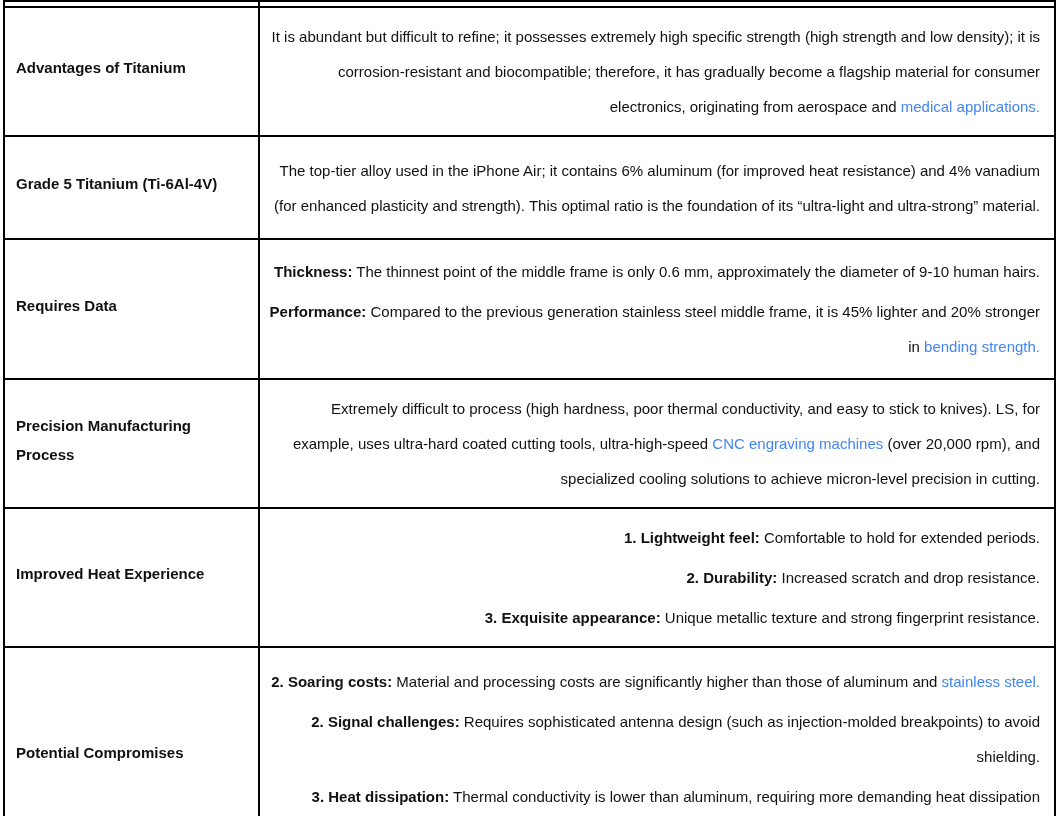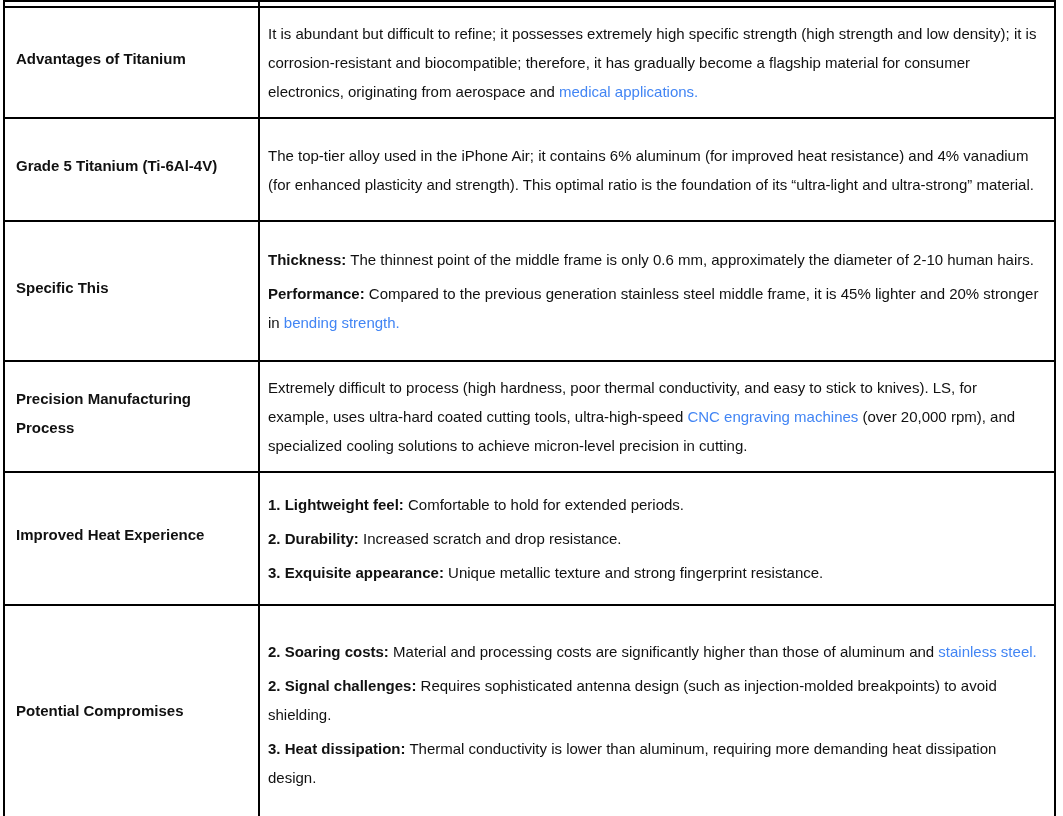--- a/index.html
+++ b/index.html
@@ -29,21 +29,22 @@
     font-size: 15px;
   }
   td.label-cell {
     width: 253px;
     padding: 4px 10px 12px 11px;
     font-weight: bold;
     line-height: 29px;
   }
   td.content-cell {
     padding: 6px 14px 6px 8px;
-    line-height: 29px;
+    line-height: 35px;
+    text-align: right;
   }
   td.content-cell p.para {
     margin: 5px 0;
   }
   tr.spacer-row td {
     height: 4px;
     padding: 0;
   }
   a.inline-link {
     color: var(--link-color, #4285F4);
@@ -68,23 +69,23 @@
             <p class="para"><span class="seg-plain">It is abundant but difficult to refine; it possesses extremely high specific strength (high strength and low density); it is corrosion-resistant and biocompatible; therefore, it has gradually become a flagship material for consumer electronics, originating from aerospace and </span><a class="inline-link" href="#">medical applications.</a></p>
           </td>
         </tr>
         <tr style="height: 103px;">
           <td class="label-cell">Grade 5 Titanium (Ti-6Al-4V)</td>
           <td class="content-cell">
             <p class="para"><span class="seg-plain">The top-tier alloy used in the iPhone Air; it contains 6% aluminum (for improved heat resistance) and 4% vanadium (for enhanced plasticity and strength). This optimal ratio is the foundation of its “ultra-light and ultra-strong” material.</span></p>
           </td>
         </tr>
         <tr style="height: 140px;">
-          <td class="label-cell">Specific This</td>
+          <td class="label-cell">Requires Data</td>
           <td class="content-cell">
-            <p class="para"><span class="seg-bold">Thickness:</span><span class="seg-plain"> The thinnest point of the middle frame is only 0.6 mm, approximately the diameter of 2-10 human hairs.</span></p>
+            <p class="para"><span class="seg-bold">Thickness:</span><span class="seg-plain"> The thinnest point of the middle frame is only 0.6 mm, approximately the diameter of 9-10 human hairs.</span></p>
             <p class="para"><span class="seg-bold">Performance:</span><span class="seg-plain"> Compared to the previous generation stainless steel middle frame, it is 45% lighter and 20% stronger in </span><a class="inline-link" href="#">bending strength.</a></p>
           </td>
         </tr>
         <tr style="height: 104px;">
           <td class="label-cell">Precision Manufacturing Process</td>
           <td class="content-cell">
             <p class="para"><span class="seg-plain">Extremely difficult to process (high hardness, poor thermal conductivity, and easy to stick to knives). LS, for example, uses ultra-hard coated cutting tools, ultra-high-speed </span><a class="inline-link" href="#">CNC engraving machines</a><span class="seg-plain"> (over 20,000 rpm), and specialized cooling solutions to achieve micron-level precision in cutting.</span></p>
           </td>
         </tr>
         <tr style="height: 133px;">

